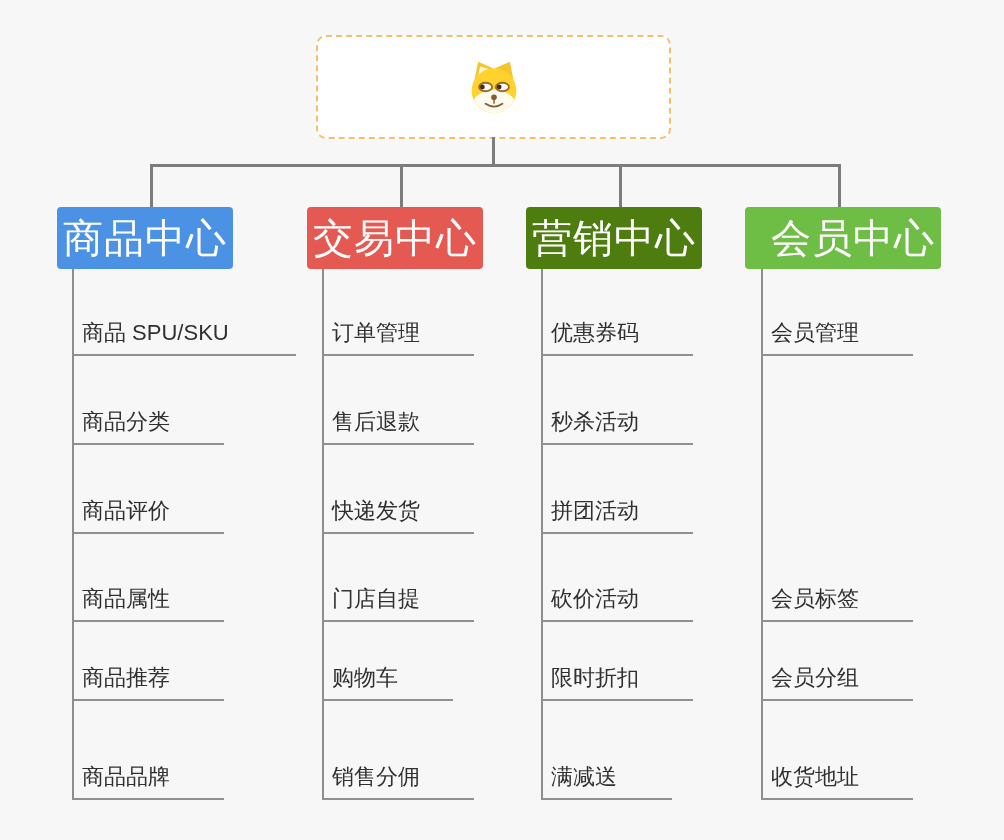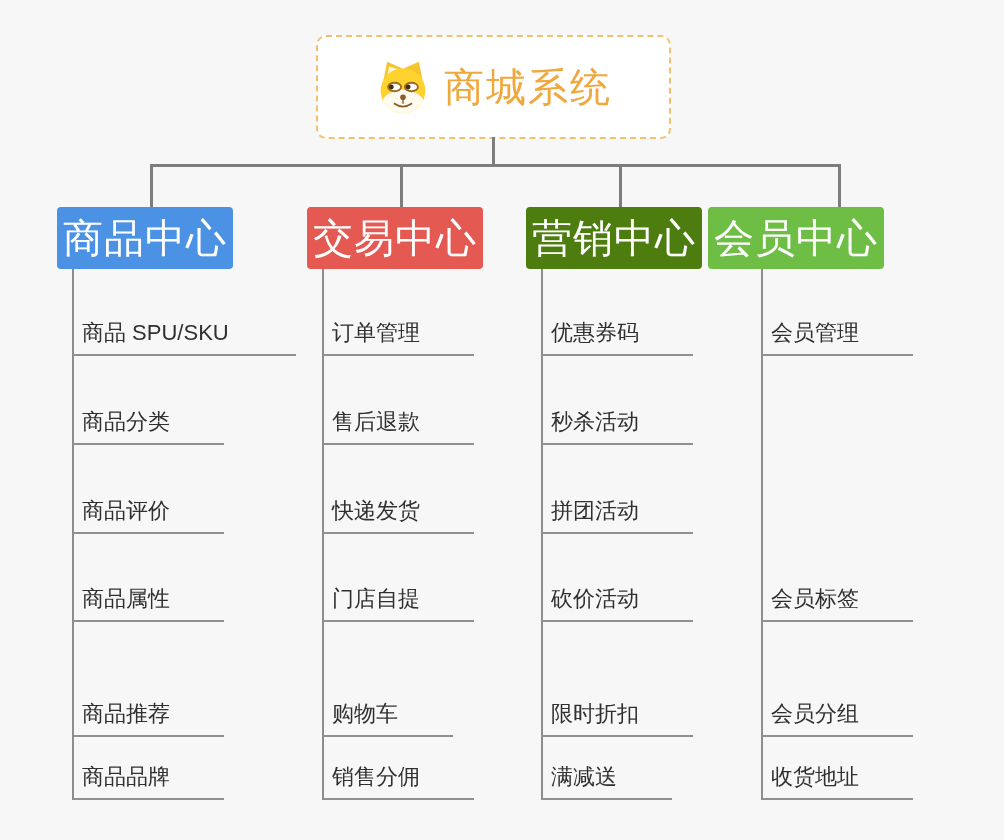--- a/index.html
+++ b/index.html
@@ -39,40 +39,40 @@
 
   
   .cat{
     position:absolute;top:207px;width:176px;height:62px;
     border-radius:4px;
     color:#ffffff;font-size:40px;letter-spacing:1px;
     display:flex;align-items:center;justify-content:center;
     white-space:nowrap;
   }
   .cat1{left:57px;}  .cat2{left:307px;}
-  .cat3{left:526px;} .cat4{left:708px;}
+  .cat3{left:526px;} .cat4{left:745px;padding-left:20px;}
 
   
   .trunk{position:absolute;top:269px;width:2px;height:531px;background:#8d8d8d;}
   .tk1{left:72px;} .tk2{left:322px;} .tk3{left:541px;} .tk4{left:761px;}
 
   
   .item{
     position:absolute;
     width:152px;height:44px;
     box-sizing:border-box;
     border-bottom:2px solid #909090;
     display:flex;align-items:flex-end;
     padding:0 0 6px 10px;
     font-size:22px;color:#303030;
     white-space:nowrap;
   }
   .col1{left:72px;} .col2{left:322px;} .col3{left:541px;} .col4{left:761px;}
   .r1{top:312px;} .r2{top:401px;} .r3{top:490px;}
-  .r4{top:578px;} .r5{top:693px;} .r6{top:756px;}
+  .r4{top:578px;} .r5{top:657px;} .r6{top:756px;}
   .w-spu{width:224px;}
   .w-3{width:131px;}
 </style>
 </head>
 <body>
 
 <div class="canvas">
 
   <div class="root">
     <svg width="56" height="58" viewBox="0 0 60 62">
@@ -85,21 +85,20 @@
         </clipPath>
       <ellipse cx="30" cy="50" rx="23" ry="16" fill="#fffbef" clip-path="url(#headclip)"></ellipse>
       <ellipse cx="21" cy="31" rx="7" ry="4.6" fill="#ffffff" stroke="#9c6b1f" stroke-width="2"></ellipse>
       <ellipse cx="39" cy="31" rx="7" ry="4.6" fill="#ffffff" stroke="#9c6b1f" stroke-width="2"></ellipse>
       <circle cx="17.5" cy="31" r="2.6" fill="#4a2c0a"></circle>
       <circle cx="35.5" cy="31" r="2.6" fill="#4a2c0a"></circle>
       <circle cx="30" cy="42" r="3" fill="#8a5a28"></circle>
       <path d="M30 45 L30 49" stroke="#8a5a28" stroke-width="1.5" fill="none"></path>
       <path d="M21 49 Q30 55 39 49" stroke="#8a5a28" stroke-width="2" fill="none" stroke-linecap="round"></path>
     </svg>
-    <span class="root-title">商城系统</span>
   </div>
 
   <div class="line stem"></div>
   <div class="line bus"></div>
   <div class="line drop drop1"></div>
   <div class="line drop drop2"></div>
   <div class="line drop drop3"></div>
   <div class="line drop drop4"></div>
 
   <div class="cat cat1" style="background: rgb(75, 146, 229);">商品中心</div>

